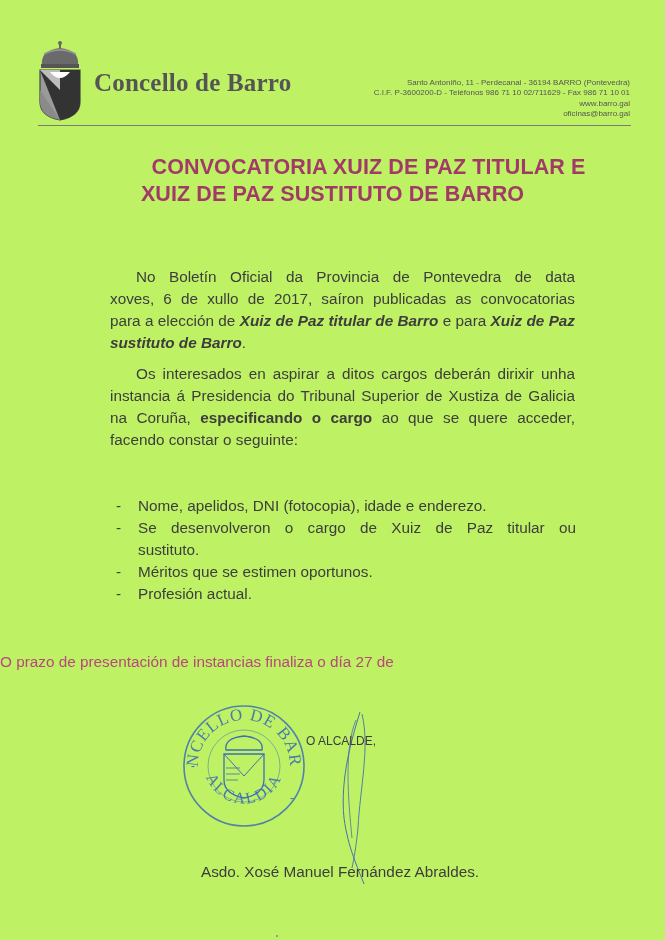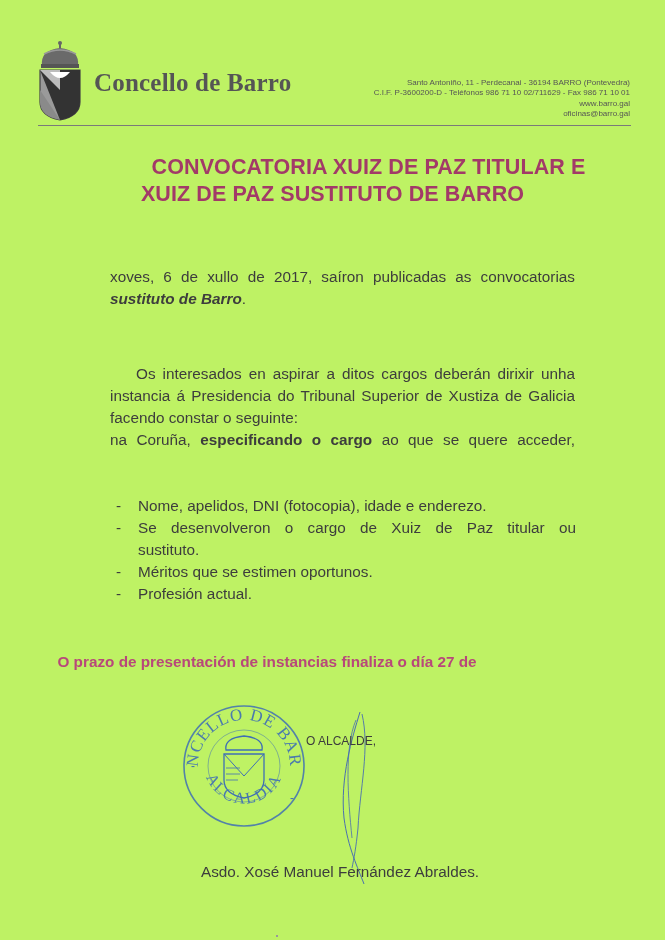--- a/index.html
+++ b/index.html
@@ -24,21 +24,21 @@
   .b { font-weight:bold; }
   .p1 .line, .p2 .line { display:block; text-align:justify; text-align-last:justify; }
   .p1 .line.last, .p2 .line.last { text-align-last:left; }
 
   .list { position:absolute; left:116px; top:495px; width:460px; margin:0; padding:0; list-style:none; font-size:15.3px; line-height:22px; color:#3d3d3d; }
   .list li { position:relative; padding-left:22px; }
   .list li .dash { position:absolute; left:0; top:0; }
   .list li .txt { display:block; }
   .list li .txt.just { text-align:justify; text-align-last:justify; }
 
-  .deadline { position:absolute; left:0; width:534px; text-align:center; font-size:15.3px; font-weight:bold; color:#b8487a; line-height:22px; }
+  .deadline { position:absolute; left:0; width:534px; font-size:15.3px; font-weight:normal; color:#b8487a; line-height:22px; }
   .d1 { top:651px; }
   .d2 { top:672px; }
 
   .seal { position:absolute; left:180px; top:702px; width:128px; height:128px; }
   .signature { position:absolute; left:330px; top:708px; width:60px; height:180px; }
   .alcalde { position:absolute; left:306px; top:734px; font-size:12px; color:#3d3d3d; }
   .asdo { position:absolute; left:201px; top:838px; font-size:15.3px; color:#3d3d3d;margin-top:25px; }
   .dot { position:absolute; left:276px; top:935px; width:2px; height:2px; background:#999; }
 </style>
 </head>
@@ -65,29 +65,31 @@
     <div>C.I.F. P-3600200-D - Teléfonos 986 71 10 02/711629 - Fax 986 71 10 01</div>
     <div>www.barro.gal</div>
     <div>oficinas@barro.gal</div>
   </div>
   <div class="header-rule"></div>
 
   <div class="title t1">CONVOCATORIA XUIZ DE PAZ TITULAR E</div>
   <div class="title t2">XUIZ DE PAZ SUSTITUTO DE BARRO</div>
 
   <div class="body-text p1">
+    <span class="line"><span class="indent"></span><span>No Boletín Oficial da Provincia de Pontevedra de data</span></span>
     <span class="line">xoves, 6 de xullo de 2017, saíron publicadas as convocatorias</span>
+    <span class="line"><span>para a elección de </span><span class="bi">Xuiz de Paz titular de Barro</span><span> e para </span><span class="bi">Xuiz de Paz</span></span>
     <span class="line last"><span class="bi">sustituto de Barro</span><span>.</span></span>
   </div>
 
   <div class="body-text p2">
     <span class="line"><span class="indent"></span><span>Os interesados en aspirar a ditos cargos deberán dirixir unha</span></span>
     <span class="line">instancia á Presidencia do Tribunal Superior de Xustiza de Galicia</span>
+    <span class="line"><span>na Coruña, </span><span class="b">especificando o cargo</span><span> ao que se quere acceder,</span></span>
     <span class="line last">facendo constar o seguinte:</span>
-    <span class="line"><span>na Coruña, </span><span class="b">especificando o cargo</span><span> ao que se quere acceder,</span></span>
   </div>
 
   <ul class="list">
     <li>
       <span class="dash">-</span>
       <span class="txt">Nome, apelidos, DNI (fotocopia), idade e enderezo.</span>
     </li>
     <li>
       <span class="dash">-</span>
       <span class="txt just">Se desenvolveron o cargo de Xuiz de Paz titular ou</span>

